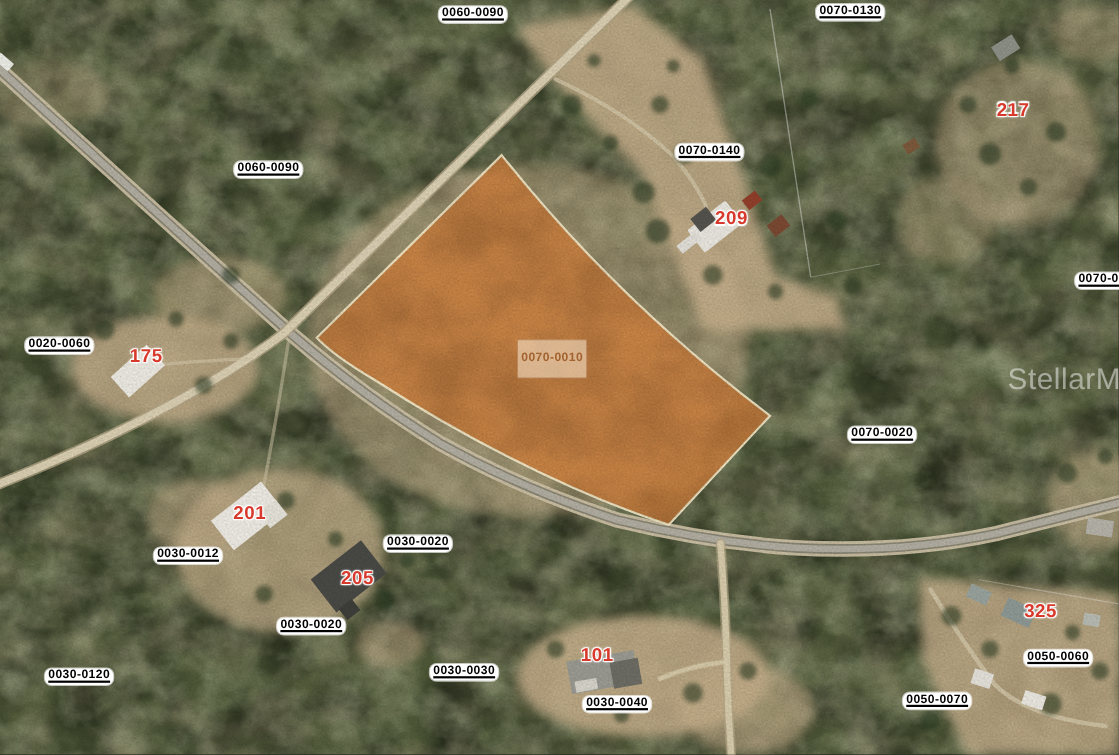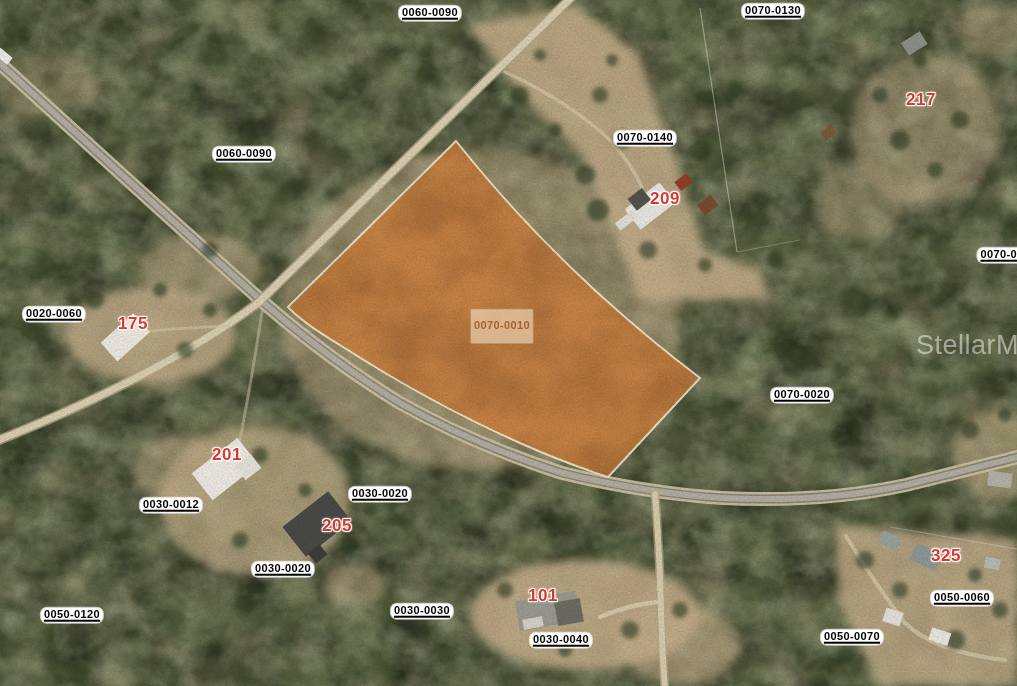--- a/index.html
+++ b/index.html
@@ -201,31 +201,31 @@
     <div class="plabel" style="left:430px;top:13px">0060-0090</div>
     <div class="plabel" style="left:773px;top:11px">0070-0130</div>
     <div class="plabel" style="left:645px;top:138px">0070-0140</div>
     <div class="plabel" style="left:244px;top:154px">0060-0090</div>
     <div class="plabel" style="left:54px;top:314px">0020-0060</div>
     <div class="plabel" style="left:1002px;top:255px">0070-00</div>
     <div class="plabel" style="left:802px;top:395px">0070-0020</div>
     <div class="plabel" style="left:171px;top:505px">0030-0012</div>
     <div class="plabel" style="left:380px;top:494px">0030-0020</div>
     <div class="plabel" style="left:283px;top:569px">0030-0020</div>
-    <div class="plabel" style="left:72px;top:615px">0050-0120</div>
+    <div class="plabel" style="left:72px;top:615px">0030-0120</div>
     <div class="plabel" style="left:422px;top:611px">0030-0030</div>
     <div class="plabel" style="left:561px;top:640px">0030-0040</div>
     <div class="plabel" style="left:962px;top:598px">0050-0060</div>
     <div class="plabel" style="left:852px;top:637px">0050-0070</div>
 
     <div class="hlabel" style="left:502px;top:326px">0070-0010</div>
 
     <div class="alabel" style="left:133px;top:324px">175</div>
-    <div class="alabel" style="left:227px;top:455px">201</div>
-    <div class="alabel" style="left:337px;top:526px">205</div>
+    <div class="alabel" style="left:227px;top:467px">201</div>
+    <div class="alabel" style="left:325px;top:526px">205</div>
     <div class="alabel" style="left:665px;top:199px">209</div>
     <div class="alabel" style="left:921px;top:100px">217</div>
     <div class="alabel" style="left:946px;top:556px">325</div>
     <div class="alabel" style="left:543px;top:596px">101</div>
 
     <div class="watermark">StellarMLS</div>
   </div>
 </div>
 
 </body></html>

